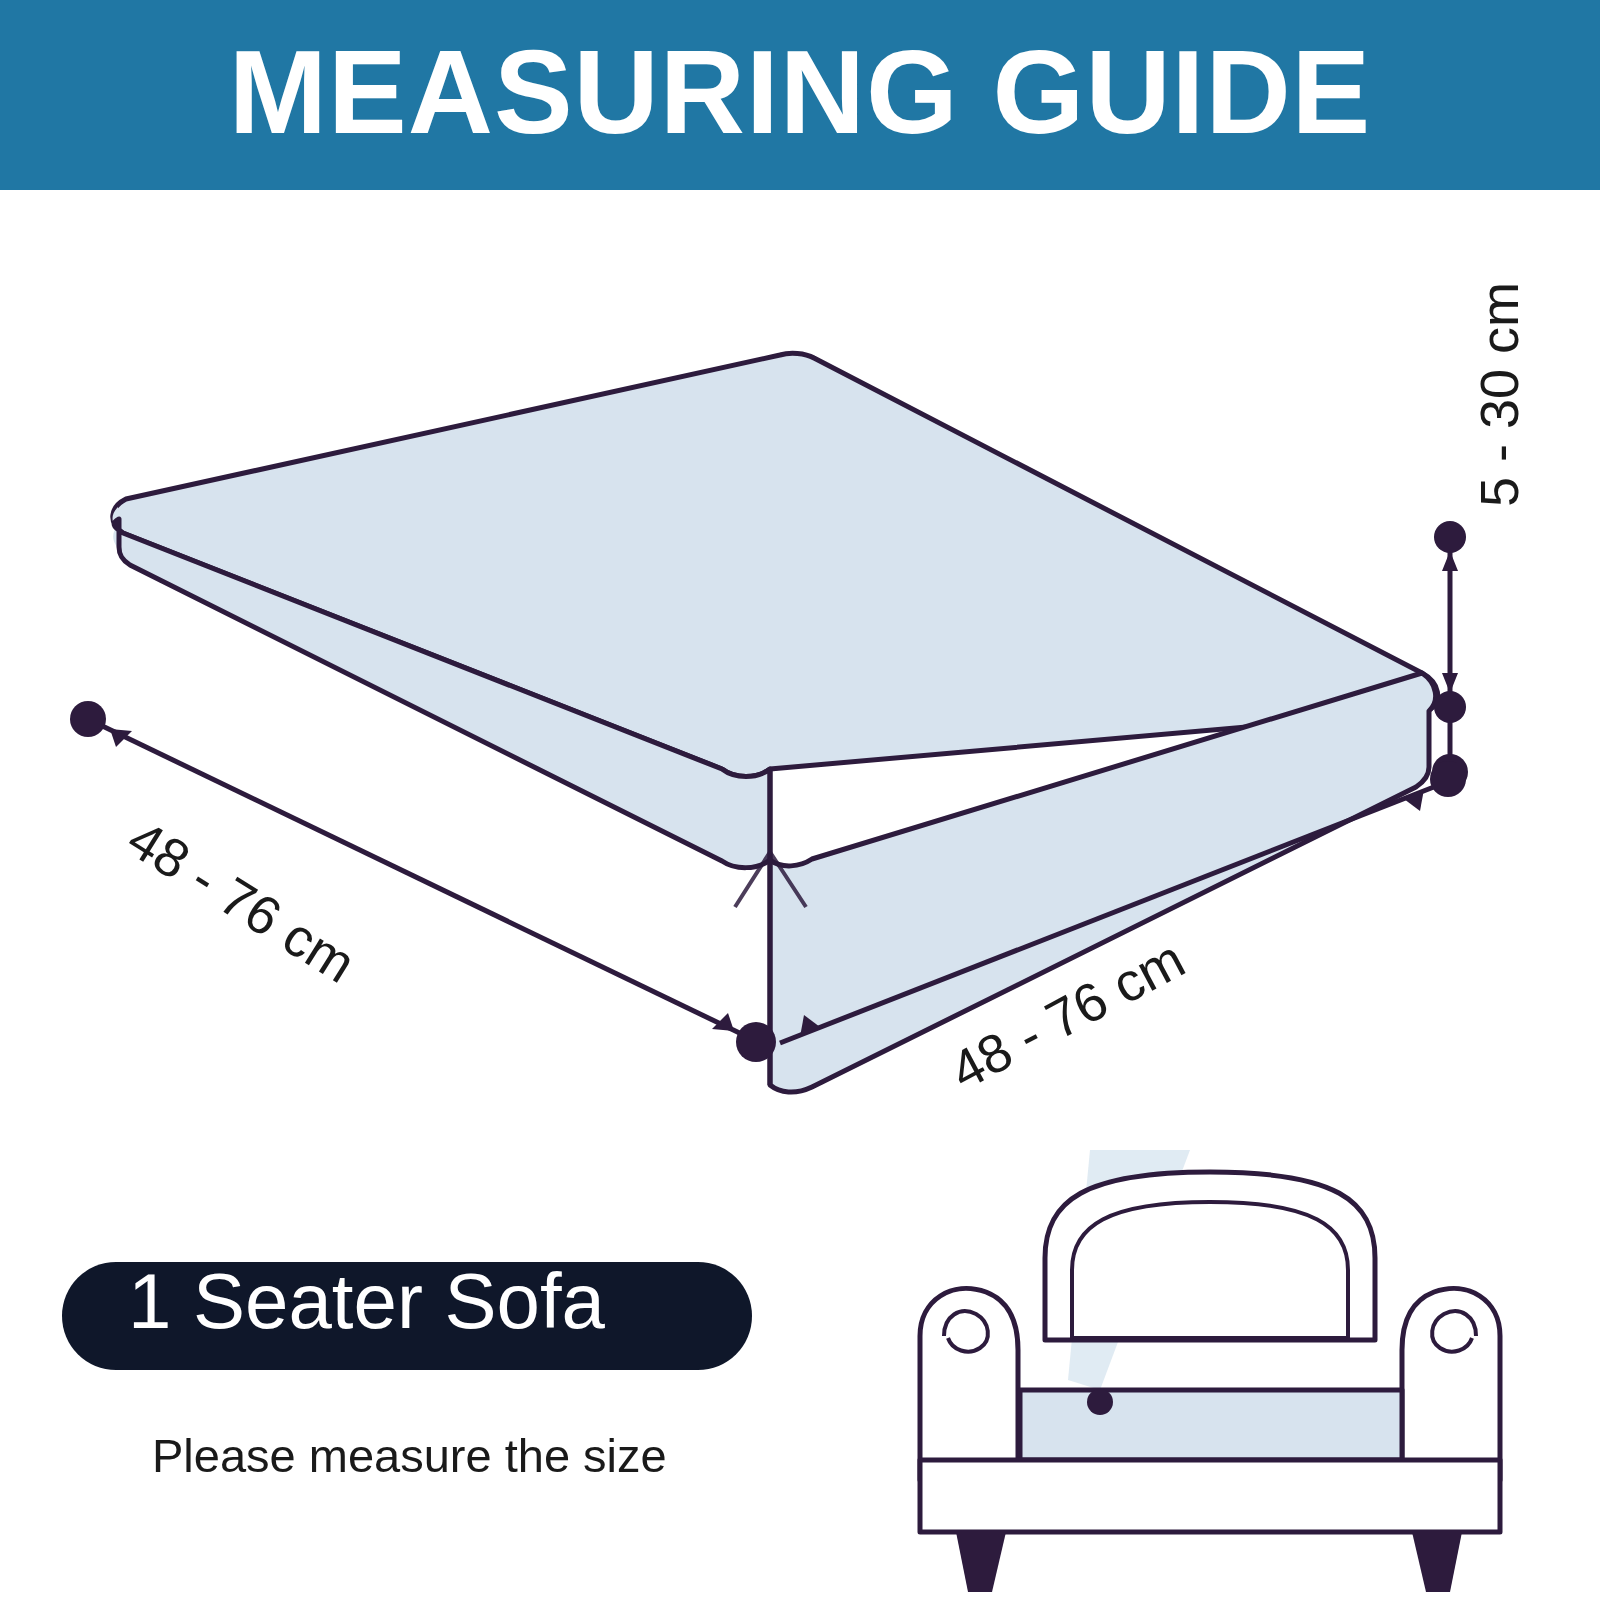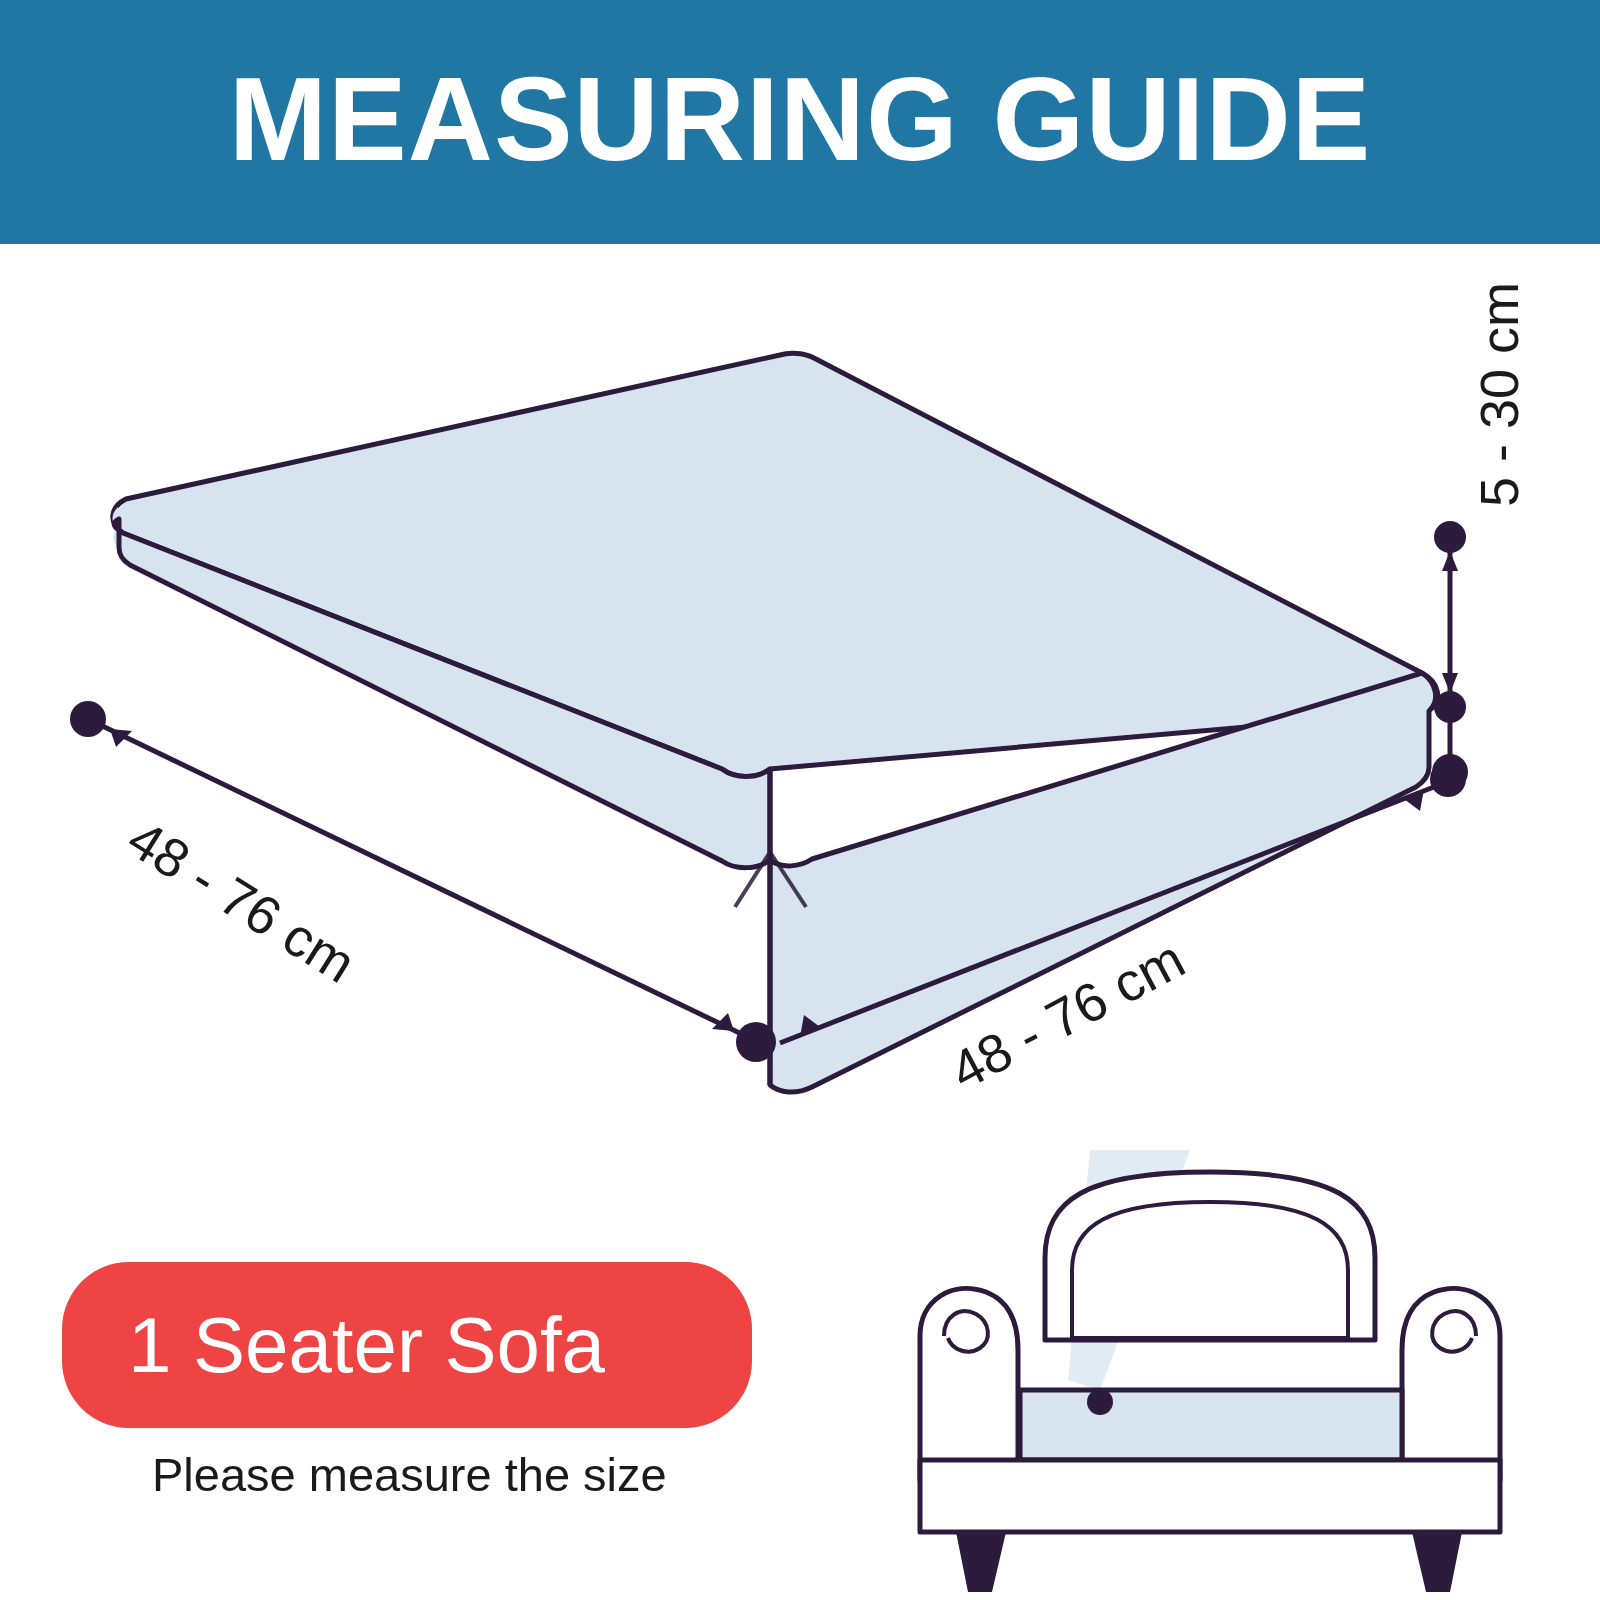--- a/index.html
+++ b/index.html
@@ -20,21 +20,21 @@
     height: 1600px;
     background: #ffffff;
   }
 
   
   .header-band {
     position: absolute;
     left: 0;
     top: 0;
     width: 1600px;
-    height: 244px;
+    height: 190px;
     background: #2077a4;
     display: flex;
     align-items: center;
     justify-content: center;
   }
   .header-title {
     color: #ffffff;
     font-size: 118px;
     font-weight: bold;
     letter-spacing: 1px;
@@ -81,43 +81,41 @@
     transform: rotate(-28deg);
     transform-origin: left top;
   }
 
   
   .badge {
     position: absolute;
     left: 62px;
     top: 1262px;
     width: 690px;
-    height: 166px;
-    background: #ef4444;
+    height: 108px;
+    background: #0f172a;
     border-radius: 67px;
     display: flex;
-    align-items: center;
     padding-left: 66px;
     box-sizing: border-box;
   }
   .badge-text {
     color: #ffffff;
     font-size: 78px;
     line-height: 1;
     white-space: nowrap;
   }
   .note {
     position: absolute;
     left: 152px;
     top: 1425px;
     width: 560px;
     font-size: 47px;
     color: #1a1a1a;
     line-height: 1.32;
-    margin-top: 19px;
   }
 
   
   .chair-area {
     position: absolute;
     left: 860px;
     top: 1140px;
     width: 700px;
     height: 460px;
   }

